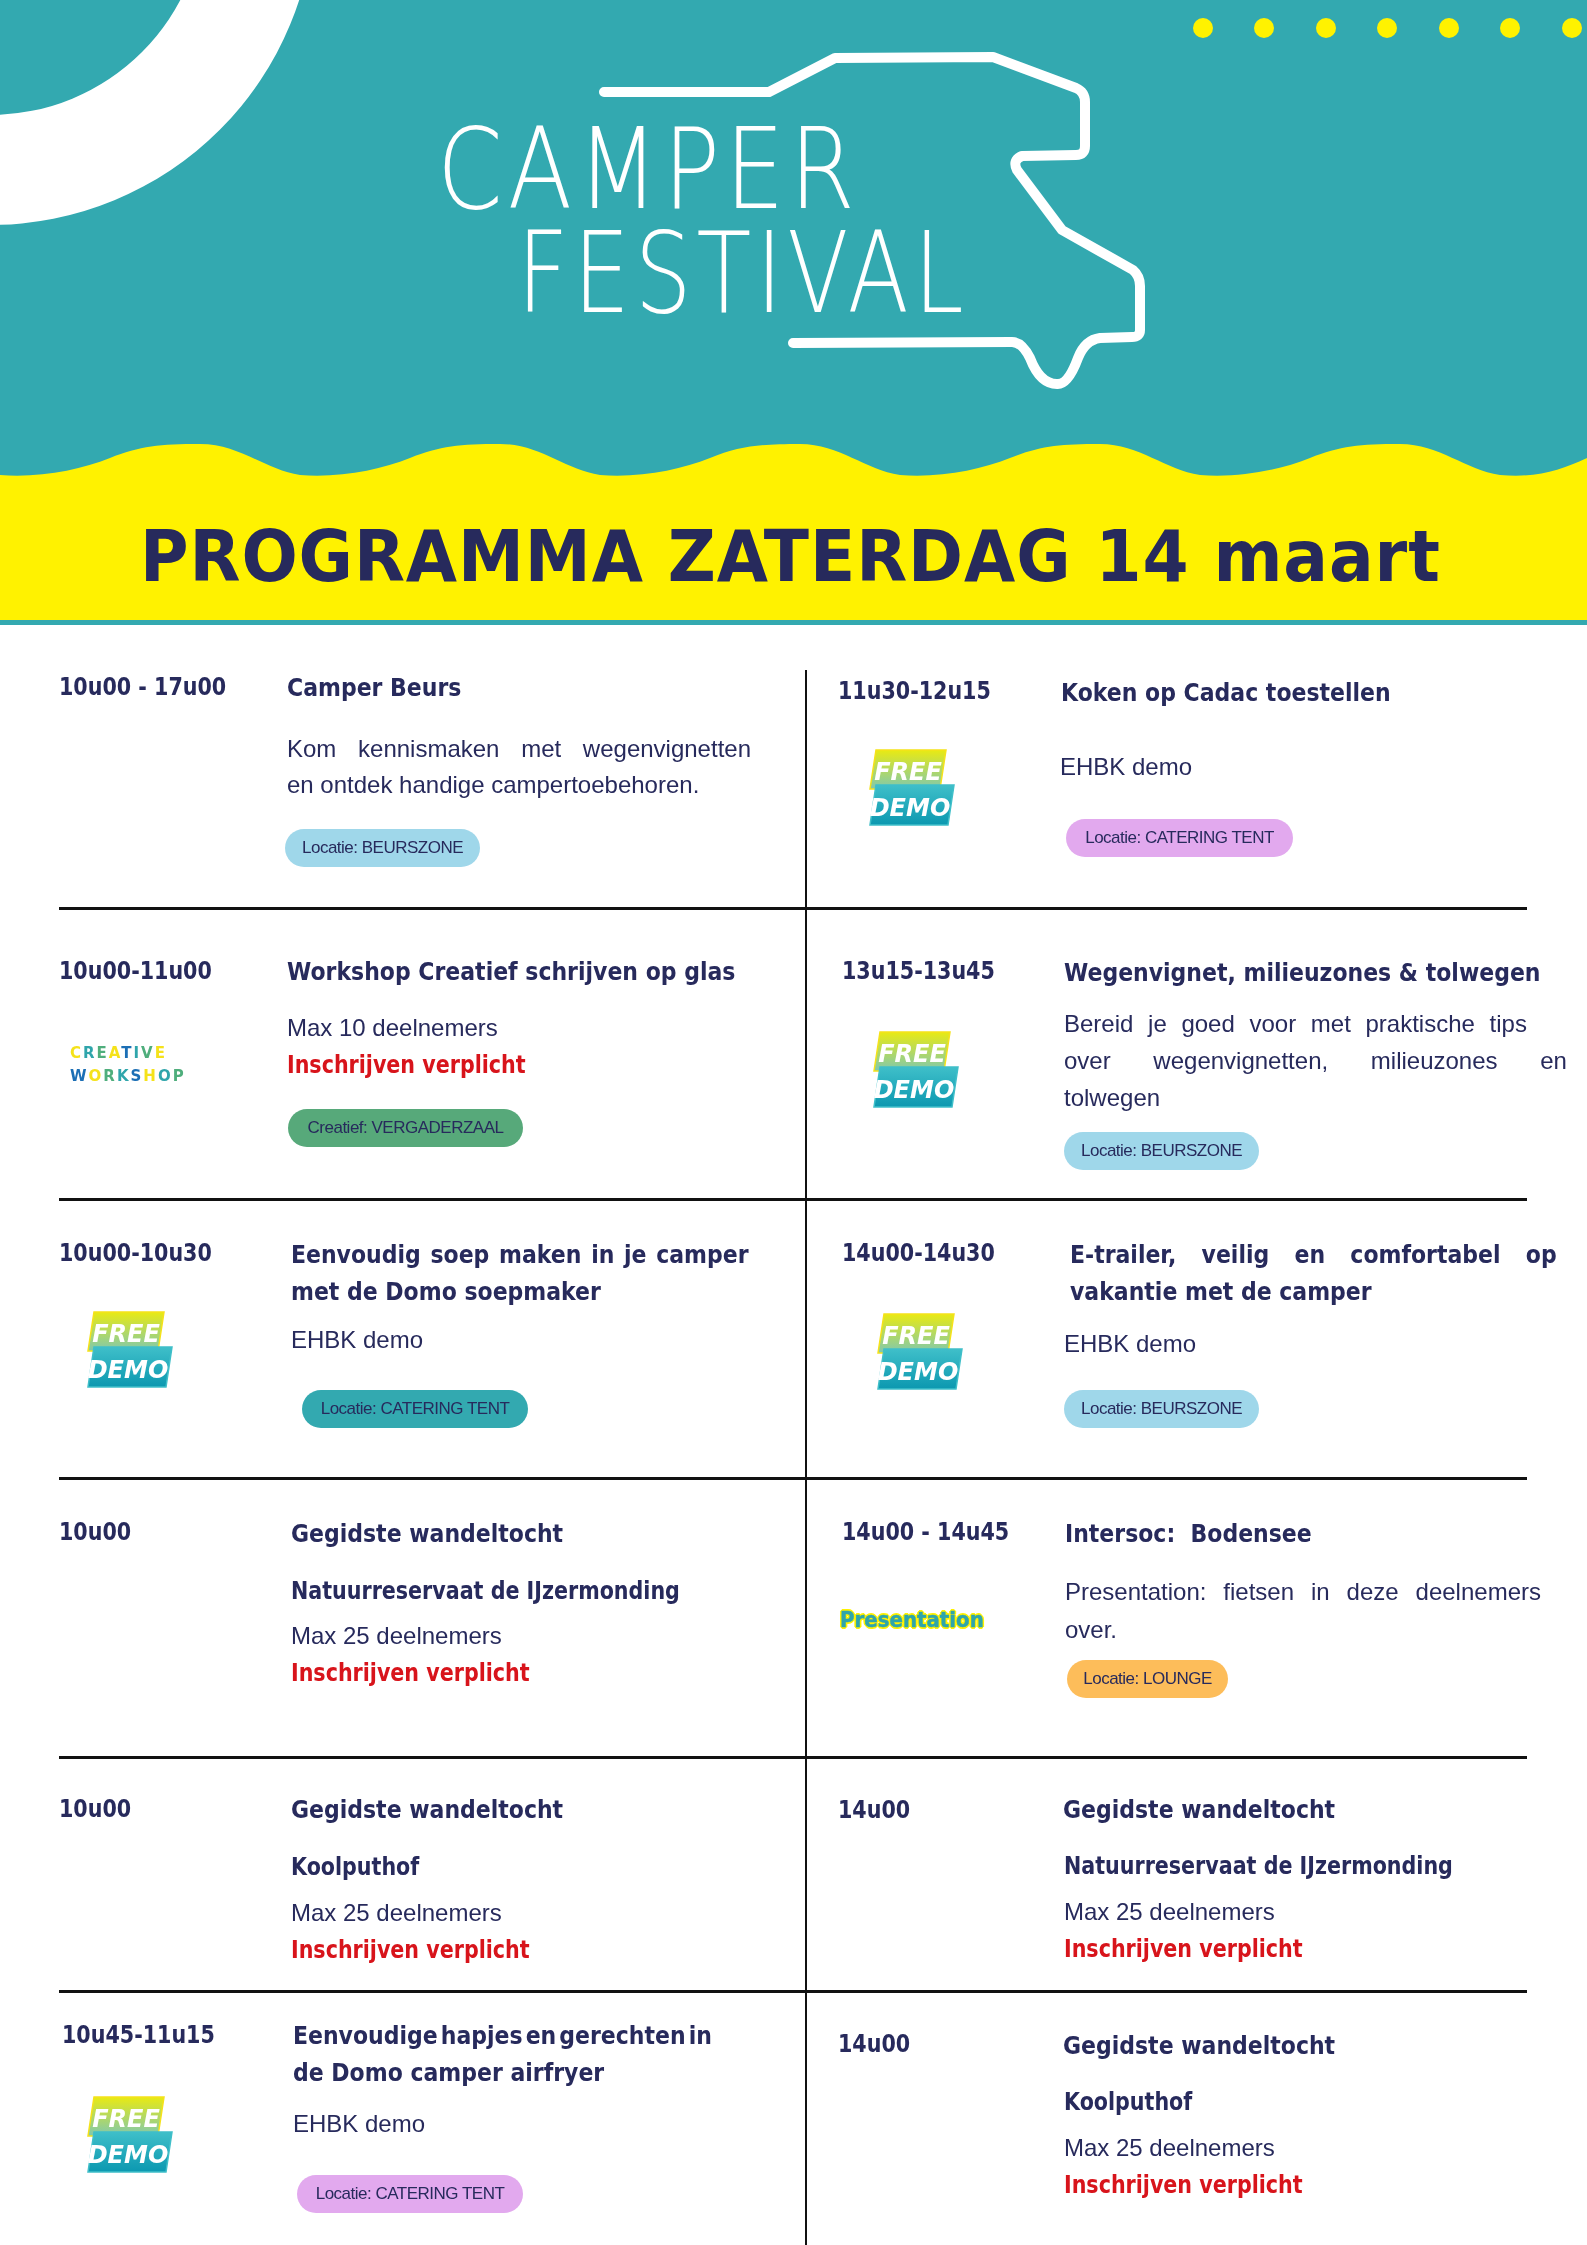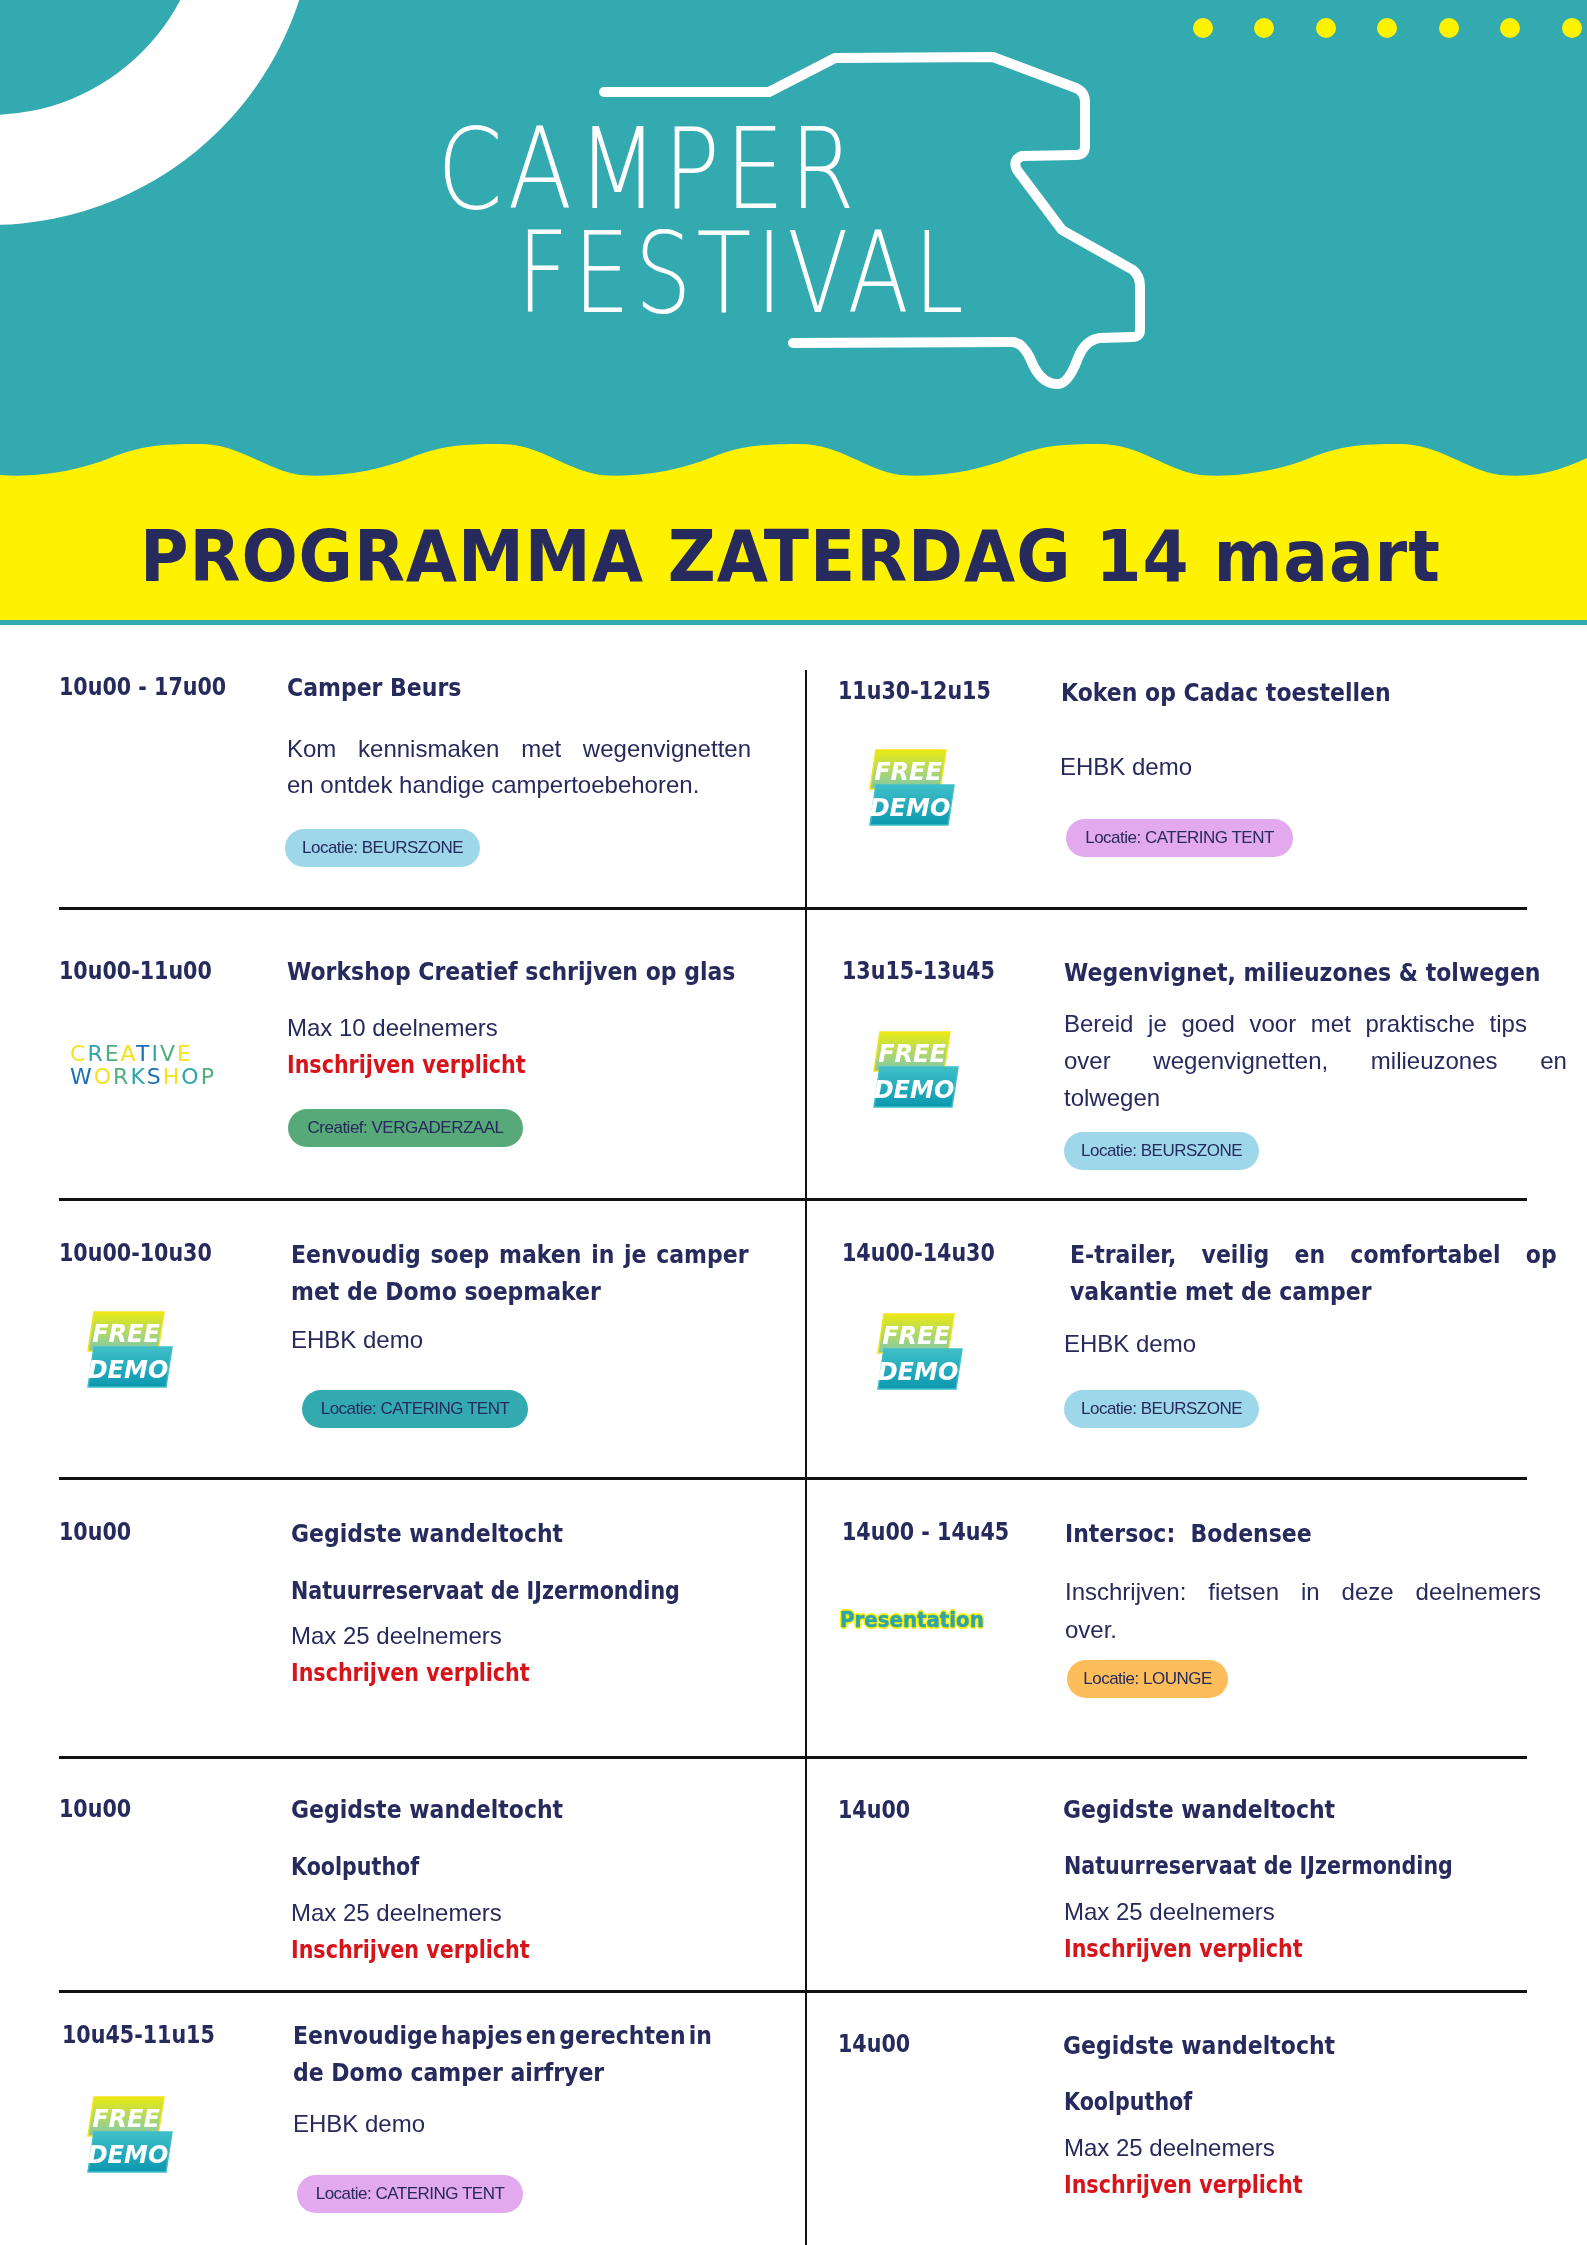--- a/index.html
+++ b/index.html
@@ -15,21 +15,21 @@
   .cell { position:absolute; }
   .abs { position:absolute; white-space:nowrap; line-height:1; }
   .time { font-family:"DejaVu Sans", sans-serif; font-weight:bold; font-size:24px; color:#272a5c; transform:scaleX(0.86); transform-origin:left top; }
   .title { font-family:"DejaVu Sans", sans-serif; font-weight:bold; font-size:25px; color:#272a5c; transform:scaleX(0.88); transform-origin:left top; }
   .subtitle { font-family:"DejaVu Sans", sans-serif; font-weight:bold; font-size:24px; color:#272a5c; transform:scaleX(0.86); transform-origin:left top; }
   .body { font-family:"Liberation Sans", sans-serif; font-size:24px; color:#272a5c; }
   .red { font-family:"DejaVu Sans", sans-serif; font-weight:bold; font-size:24px; color:#d8141b; transform:scaleX(0.86); transform-origin:left top; }
   .justified { display:flex; justify-content:space-between; }
   .pill { position:absolute; height:38px; border-radius:19px; font-family:"Liberation Sans", sans-serif; font-size:17px; color:#272a5c; display:flex; align-items:center; justify-content:center; white-space:nowrap; letter-spacing:-0.5px; }
   .badge-demo { position:absolute; width:92px; height:78px; }
-  .cw { position:absolute; font-family:"DejaVu Sans", sans-serif; font-weight:normal; font-size:22px; line-height:23px; letter-spacing:2px; }
+  .cw { position:absolute; font-family:"DejaVu Sans", sans-serif; font-weight:bold; font-size:15px; line-height:23px; letter-spacing:2px; }
   .pres { position:absolute; font-family:"DejaVu Sans", sans-serif; font-weight:bold; font-size:22px; color:#2fa5ab; -webkit-text-stroke:0.5px #2fa5ab; text-shadow: 2px 0 0 #fff200, -2px 0 0 #fff200, 0 2px 0 #fff200, 0 -2px 0 #fff200, 1px 1px 0 #fff200, -1px -1px 0 #fff200, 1px -1px 0 #fff200, -1px 1px 0 #fff200; transform:scaleX(0.9); transform-origin:left top; white-space:nowrap; }
 </style>
 </head>
 <body>
 
 <div class="hero">
   <svg width="1587" height="625" viewBox="0 0 1587 625">
     <rect x="0" y="0" width="1587" height="625" fill="#33a9b0"></rect>
 
     <path fill="#ffffff" fill-rule="evenodd" d="M -335 -100 A 325 325 0 1 0 315 -100 A 325 325 0 1 0 -335 -100 Z M -225 -100 A 215 215 0 1 1 205 -100 A 215 215 0 1 1 -225 -100 Z"></path>
@@ -245,21 +245,21 @@
   </svg>
   <div class="abs body" style="left:1064px;top:1332px;">EHBK demo</div>
   <div class="pill" style="left:1064px;top:1390px;width:195px;background:#9fd7ea;">Locatie: BEURSZONE</div>
 </div>
 
 <div class="cell">
   <div class="abs time" style="left:842px;top:1520px;">14u00 - 14u45</div>
   <div class="abs title" style="left:1065px;top:1521px;white-space:pre;">Intersoc:  Bodensee</div>
   <div class="pres" style="left:840px;top:1607px;">Presentation</div>
   <div class="abs body justified" style="left:1065px;top:1580px;width:476px;">
-      <span>Inschrijven:</span>
+      <span>Presentation:</span>
       <span>fietsen</span>
       <span>in</span>
       <span>deze</span>
       <span>deelnemers</span>
     </div>
   <div class="abs body" style="left:1065px;top:1618px;">over.</div>
   <div class="pill" style="left:1067px;top:1660px;width:161px;background:#fdbd5a;">Locatie: LOUNGE</div>
 </div>
 
 <div class="cell">

